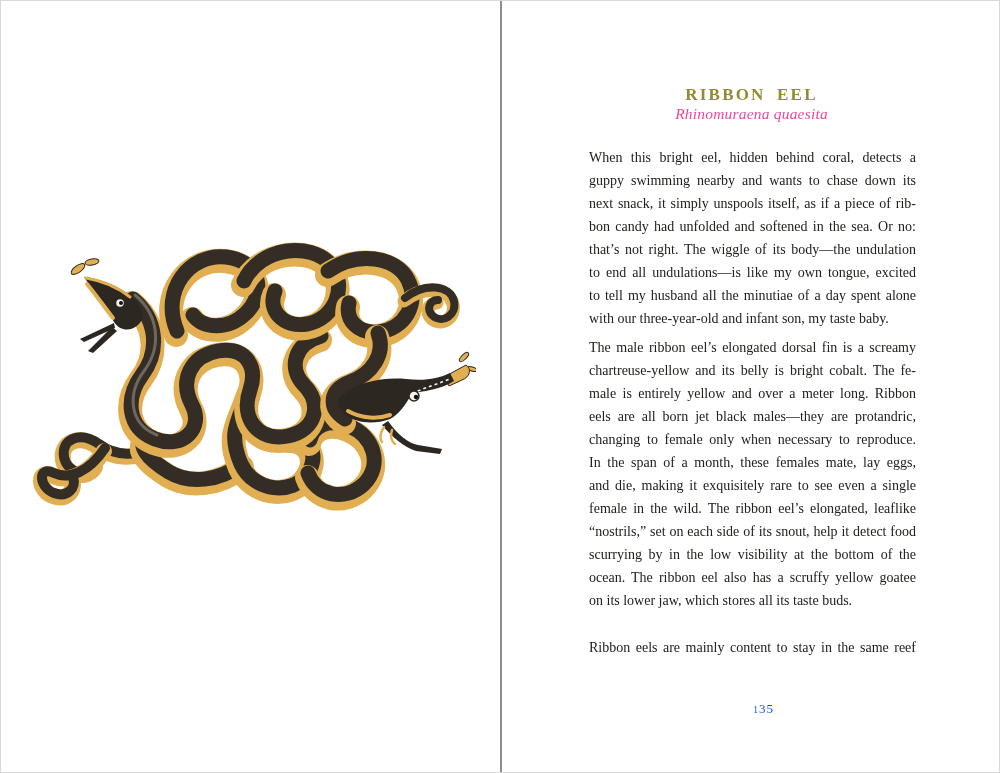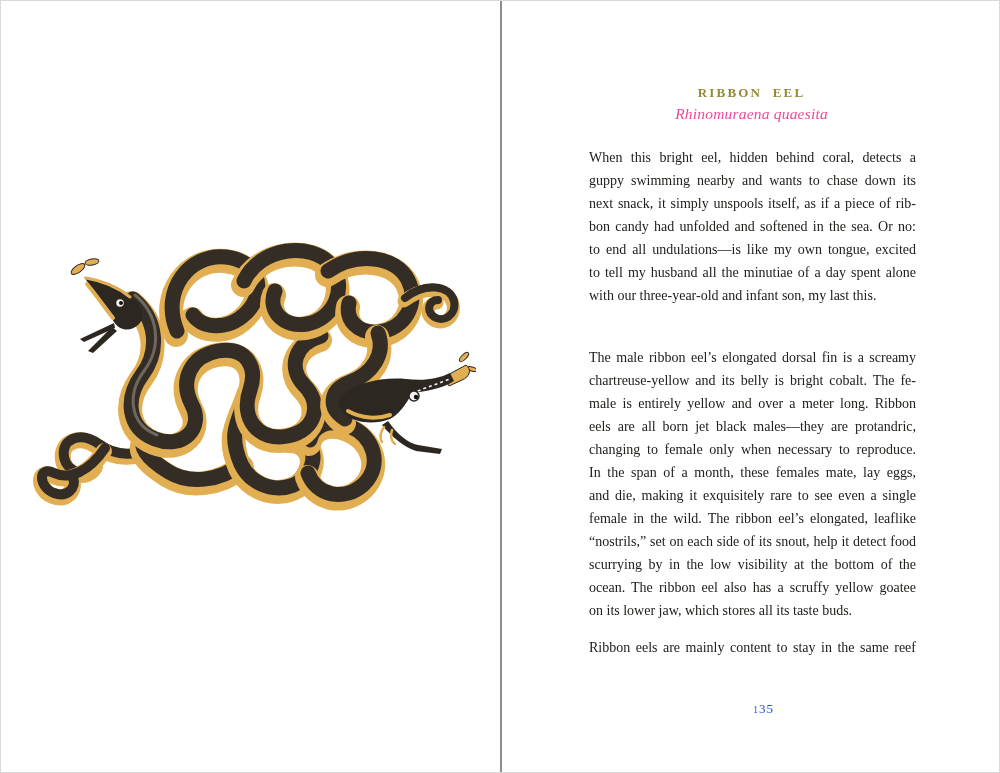--- a/index.html
+++ b/index.html
@@ -11,30 +11,30 @@
   .scanline{position:absolute;top:7px;left:0;width:100%;height:1px;background:#efefef;}
   .divider{position:absolute;left:499px;top:0;width:2px;height:773px;background:#8d8d8d;}
   .page{position:absolute;top:0;height:773px;width:499px;background:#fff;}
   .page.left{left:0;}
   .page.right{left:501px;}
 
   .illus{position:absolute;left:25px;top:238px;width:450px;height:285px;}
 
   .title{
     position:absolute;left:0;top:84px;width:499px;text-align:center;
-    font-size:13px;font-weight:700;letter-spacing:2.2px;word-spacing:5px;
+    font-size:17px;font-weight:700;letter-spacing:2.2px;word-spacing:5px;
     color:#948a33;
   }
   .species{
     position:absolute;left:0;top:104px;width:499px;text-align:center;
     font-size:15.5px;font-style:italic;color:#ec4899;letter-spacing:.2px;
   }
   .para{position:absolute;left:87px;width:327px;font-size:14px;line-height:23px;}
   .para.p0{top:145px;}
-  .para.p1{top:345px;}
+  .para.p1{top:335px;}
   .para.p2{top:635px;}
   .line{text-align:justify;text-align-last:justify;height:23px;white-space:nowrap;overflow:visible;}
   .line.end{text-align-last:left;}
 
   .pagenum{
     position:absolute;left:0;top:700px;width:523px;text-align:center;
     font-size:13px;color:#1d4ed8;letter-spacing:1px;
   }
   .pagenum::first-letter{font-size:9.5px;}
 
@@ -128,23 +128,24 @@
 
   <div class="page right">
     <div class="title">RIBBON EEL</div>
     <div class="species">Rhinomuraena quaesita</div>
 
     <div class="para p0">
       <div class="line">When this bright eel, hidden behind coral, detects a</div>
       <div class="line">guppy swimming nearby and wants to chase down its</div>
       <div class="line">next snack, it simply unspools itself, as if a piece of rib-</div>
       <div class="line">bon candy had unfolded and softened in the sea. Or no:</div>
+      <div class="line">that’s not right. The wiggle of its body—the undulation</div>
       <div class="line">to end all undulations—is like my own tongue, excited</div>
       <div class="line">to tell my husband all the minutiae of a day spent alone</div>
-      <div class="line end">with our three-year-old and infant son, my last this.</div>
+      <div class="line end">with our three-year-old and infant son, my taste baby.</div>
     </div>
 
     <div class="para p1">
       <div class="line">The male ribbon eel’s elongated dorsal fin is a screamy</div>
       <div class="line">chartreuse-yellow and its belly is bright cobalt. The fe-</div>
       <div class="line">male is entirely yellow and over a meter long. Ribbon</div>
       <div class="line">eels are all born jet black males—they are protandric,</div>
       <div class="line">changing to female only when necessary to reproduce.</div>
       <div class="line">In the span of a month, these females mate, lay eggs,</div>
       <div class="line">and die, making it exquisitely rare to see even a single</div>

